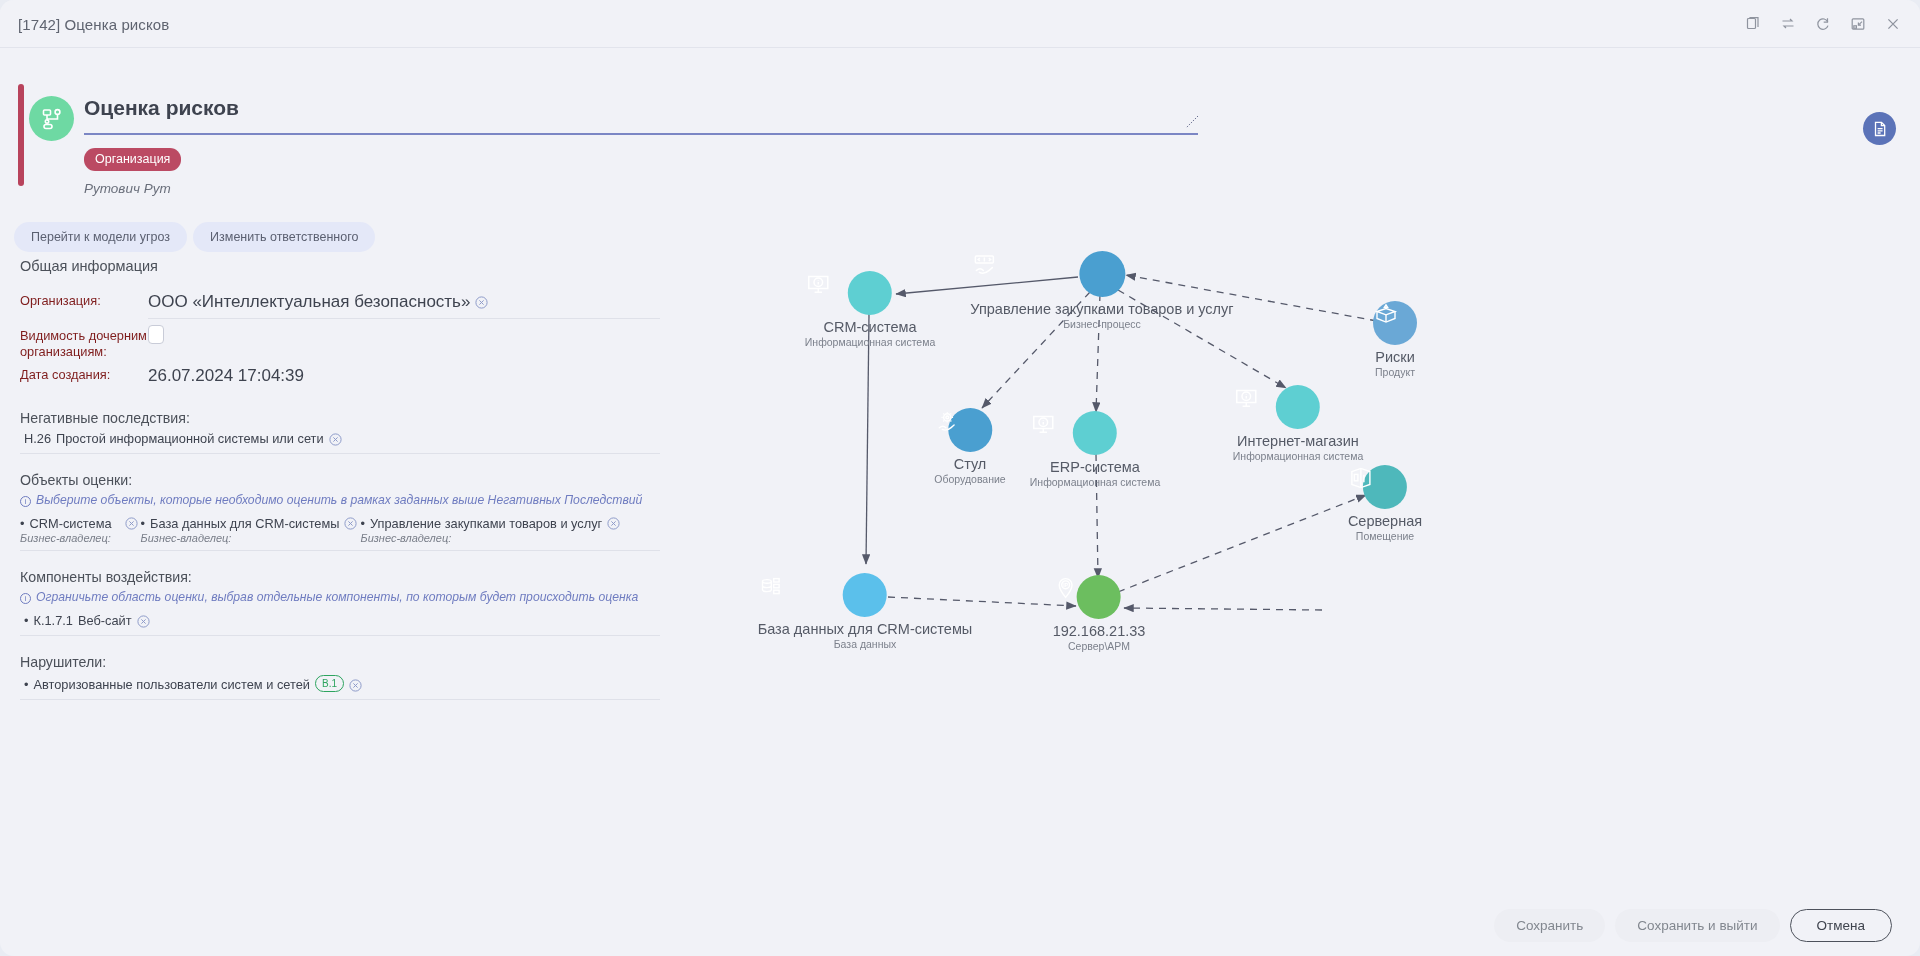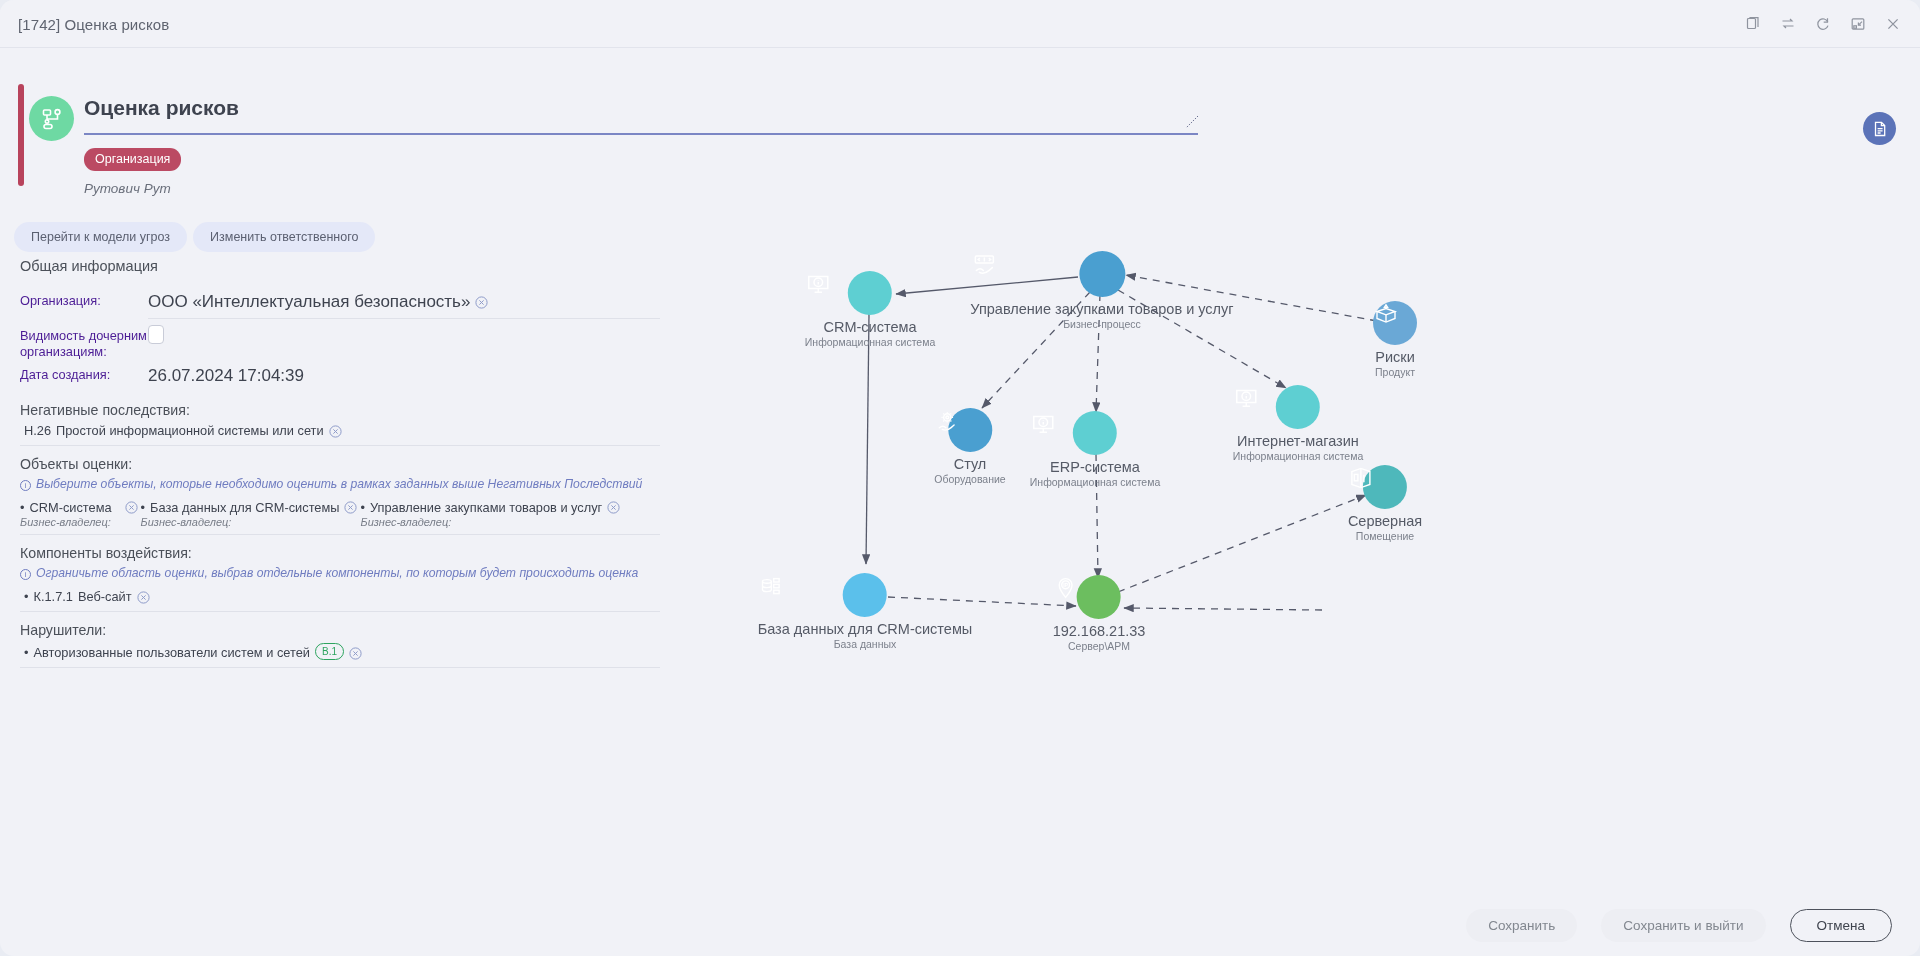--- a/index.html
+++ b/index.html
@@ -89,39 +89,39 @@
     font-family: inherit;
   }
 
   
   .form { position: absolute; left: 20px; top: 210px; width: 640px; }
   .section-title {
     font-size: 14.5px; color: #4b5059; margin-bottom: 14px;
   }
   .field-row { display: flex; align-items: flex-start; margin-bottom: 2px; }
   .field-label {
-    width: 128px; min-width: 128px; font-size: 12.8px; color: #4c1d95;
+    width: 128px; min-width: 128px; font-size: 12.8px; color: #7f1d1d;
     padding-top: 5px; line-height: 1.25;
   }
   .field-value-wrap { flex: 1; }
   .field-value {
     font-size: 17px; color: #3e434f; padding: 4px 0 6px;
     border-bottom: 1px solid #dfe1e9;
     display: flex; align-items: center; gap: 5px;
   }
   .field-value.plain { border-bottom: none; }
   .chk {
     width: 16px; height: 19px; border: 1.6px solid #c9ccd8; border-radius: 4px;
     background: #fff; display: inline-block; margin: 2px 0 6px; cursor: pointer;
   }
   .x-icon {
     display:inline-flex; align-items:center; justify-content:center;
     width: 13px; height: 13px; cursor: pointer; color: #8e9bc9;
   }
-  .group { margin-top: 10px; }
+  .group { margin-top: 18px; }
   .group-title { font-size: 14.2px; color: #4b5059; margin-bottom: 5px; }
   .hint {
     font-size: 12.2px; color: #6f7cc0; font-style: italic;
     display: flex; align-items: flex-start; gap: 5px; margin-bottom: 9px;
   }
   .hint .i-circle {
     width: 11px; height: 11px; border: 1px solid #6f7cc0; border-radius: 50%;
     font-size: 8px; font-style: normal; display:flex; align-items:center; justify-content:center;
     margin-top: 3px; flex-shrink: 0;
   }
@@ -151,21 +151,21 @@
     display: flex; align-items: center; justify-content: center; cursor: pointer;
   }
   .node-circle.big { width: 46px; height: 46px; }
   .node-label { font-size: 14.5px; color: #555a66; margin-top: 4px; white-space: nowrap; }
   .node-sub { font-size: 10.5px; color: #7c818c; margin-top: 1px; white-space: nowrap; }
 
   
   .footer {
     position: absolute; left: 0; right: 0; bottom: 0; height: 62px;
     display: flex; align-items: center; justify-content: flex-end;
-    gap: 24px; padding-right: 28px;
+    gap: 10px; padding-right: 28px;
   }
   .foot-btn {
     background: #edeef3; color: #82878f; font-size: 13.5px;
     padding: 9px 22px; border-radius: 17px; border: none; cursor: pointer;
     font-family: inherit;
   }
   .foot-btn.outline {
     background: transparent; border: 1.4px solid #4d525c; color: #3f444e;
     padding: 8px 26px;
   }

